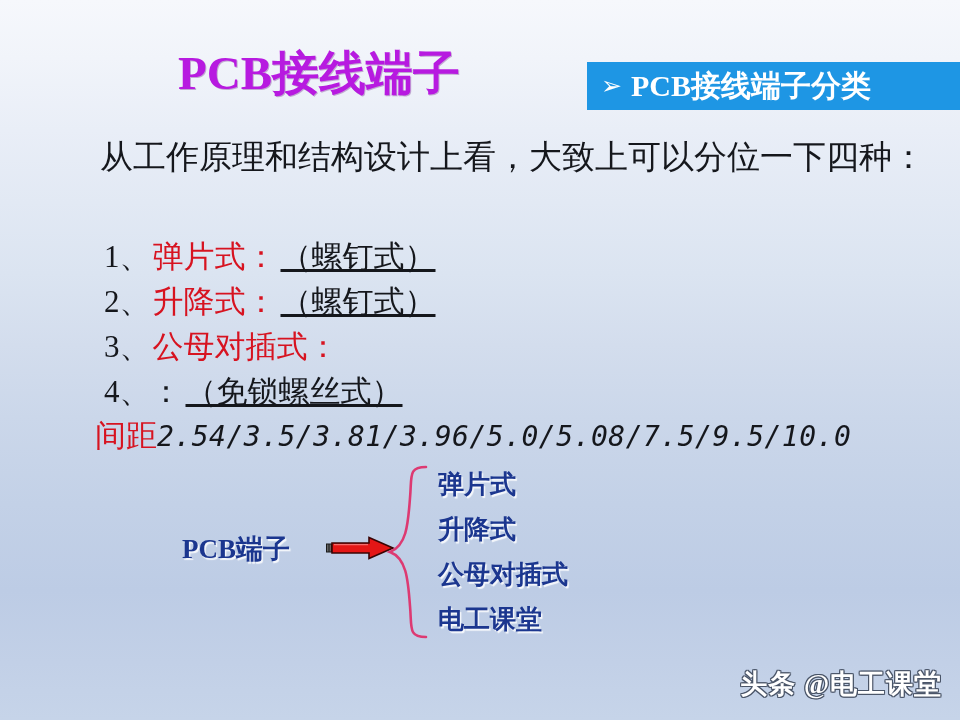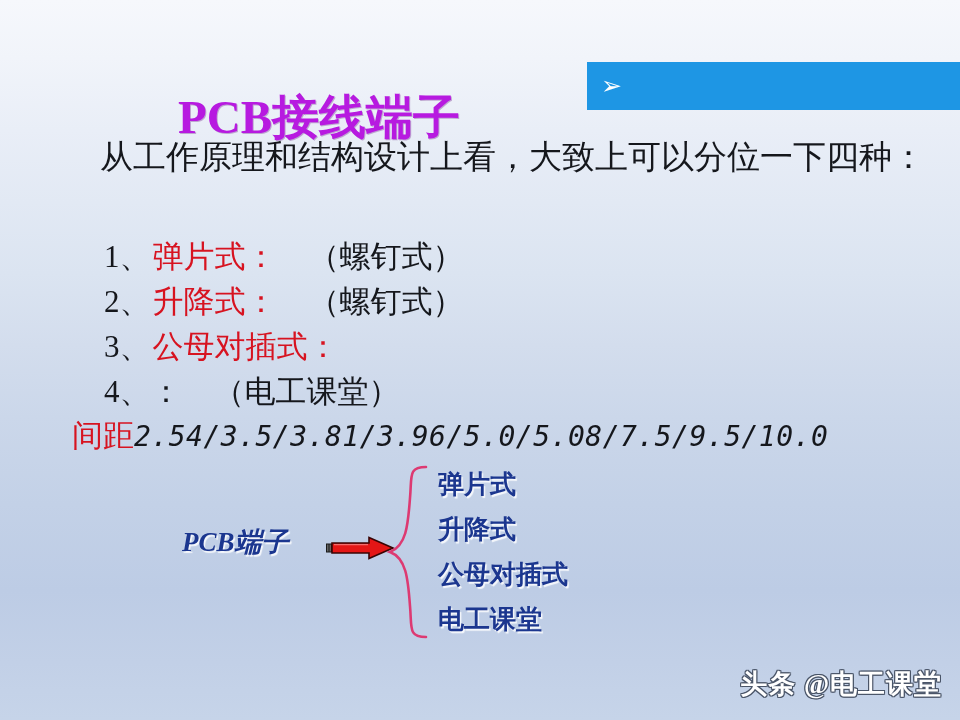--- a/index.html
+++ b/index.html
@@ -37,21 +37,20 @@
     position: absolute;
     left: 178px;
     top: 50px;
     font-size: 47px;
     font-weight: bold;
     color: #b71ae0;
     letter-spacing: 0px;
     line-height: 1;
     white-space: nowrap;
     text-shadow: 1px 1px 0 rgba(90,0,120,0.30);
-    margin-top: 44px;
   }
 
   
   #section-badge {
     position: absolute;
     left: 587px;
     top: 62px;
     width: 373px;
     height: 48px;
     background: #1e96e4;
@@ -106,62 +105,63 @@
     color: #15171c;
   }
   .type-name {
     color: #d71320;
     margin-left: 2px;
   }
   .type-colon-red { color: #d71320; }
   .type-colon-black { color: #15171c; }
   .type-detail {
     color: #15171c;
-    margin-left: 32px;
+    margin-left: 4px;
+    text-decoration: underline;
   }
 
   
   #pitch-line {
     position: absolute;
     left: 72px;
     top: 414px;
     font-size: 31px;
     line-height: 44px;
     white-space: nowrap;
   }
   #pitch-label {
     color: #d71320;
     font-family: "Liberation Serif", "DejaVu Serif", serif;
+    margin-left: 23px;
   }
   #pitch-values {
     color: #15171c;
     font-family: "DejaVu Sans Mono", "Liberation Mono", monospace;
     font-size: 28px;
     letter-spacing: 0.5px;
     font-style: italic;
   }
 
   
   #diagram {
     position: absolute;
     left: 170px;
     top: 462px;
     width: 480px;
     height: 190px;
   }
   #diagram-source-label {
     position: absolute;
     left: 12px;
-    top: 62px;
+    top: 69px;
     font-size: 27px;
     font-weight: bold;
     color: #1b368f;
     white-space: nowrap;
     text-shadow: 1.5px 1.5px 1px rgba(255,255,255,0.85);
-    font-style: italic;
   }
   #diagram-arrow {
     position: absolute;
     left: 155px;
     top: 74px;
     width: 70px;
     height: 24px;
   }
   #diagram-brace {
     position: absolute;
@@ -210,20 +210,21 @@
 </style>
 </head>
 <body>
 
 <div id="slide">
 
   <div id="slide-title">PCB接线端子</div>
 
   <div id="section-badge">
     <span class="arrow-glyph">➢</span>
+    <span class="badge-label">PCB接线端子分类</span>
   </div>
 
   <div id="intro-paragraph">从工作原理和结构设计上看，大致上可以分位一下四种：</div>
 
   <div id="type-list">
 
     <div class="type-row">
       <span class="type-index">1、</span>
       <span class="type-name">弹片式</span>
       <span class="type-colon-red">：</span>
@@ -239,21 +240,21 @@
 
     <div class="type-row">
       <span class="type-index">3、</span>
       <span class="type-name">公母对插式</span>
       <span class="type-colon-red">：</span>
     </div>
 
     <div class="type-row">
       <span class="type-index">4、</span>
       <span class="type-colon-black">：</span>
-      <span class="type-detail">（电工课堂）</span>
+      <span class="type-detail">（免锁螺丝式）</span>
     </div>
 
   </div>
 
   <div id="pitch-line">
     <span id="pitch-label">间距</span><span id="pitch-values">2.54/3.5/3.81/3.96/5.0/5.08/7.5/9.5/10.0</span>
   </div>
 
   <div id="diagram">
 

